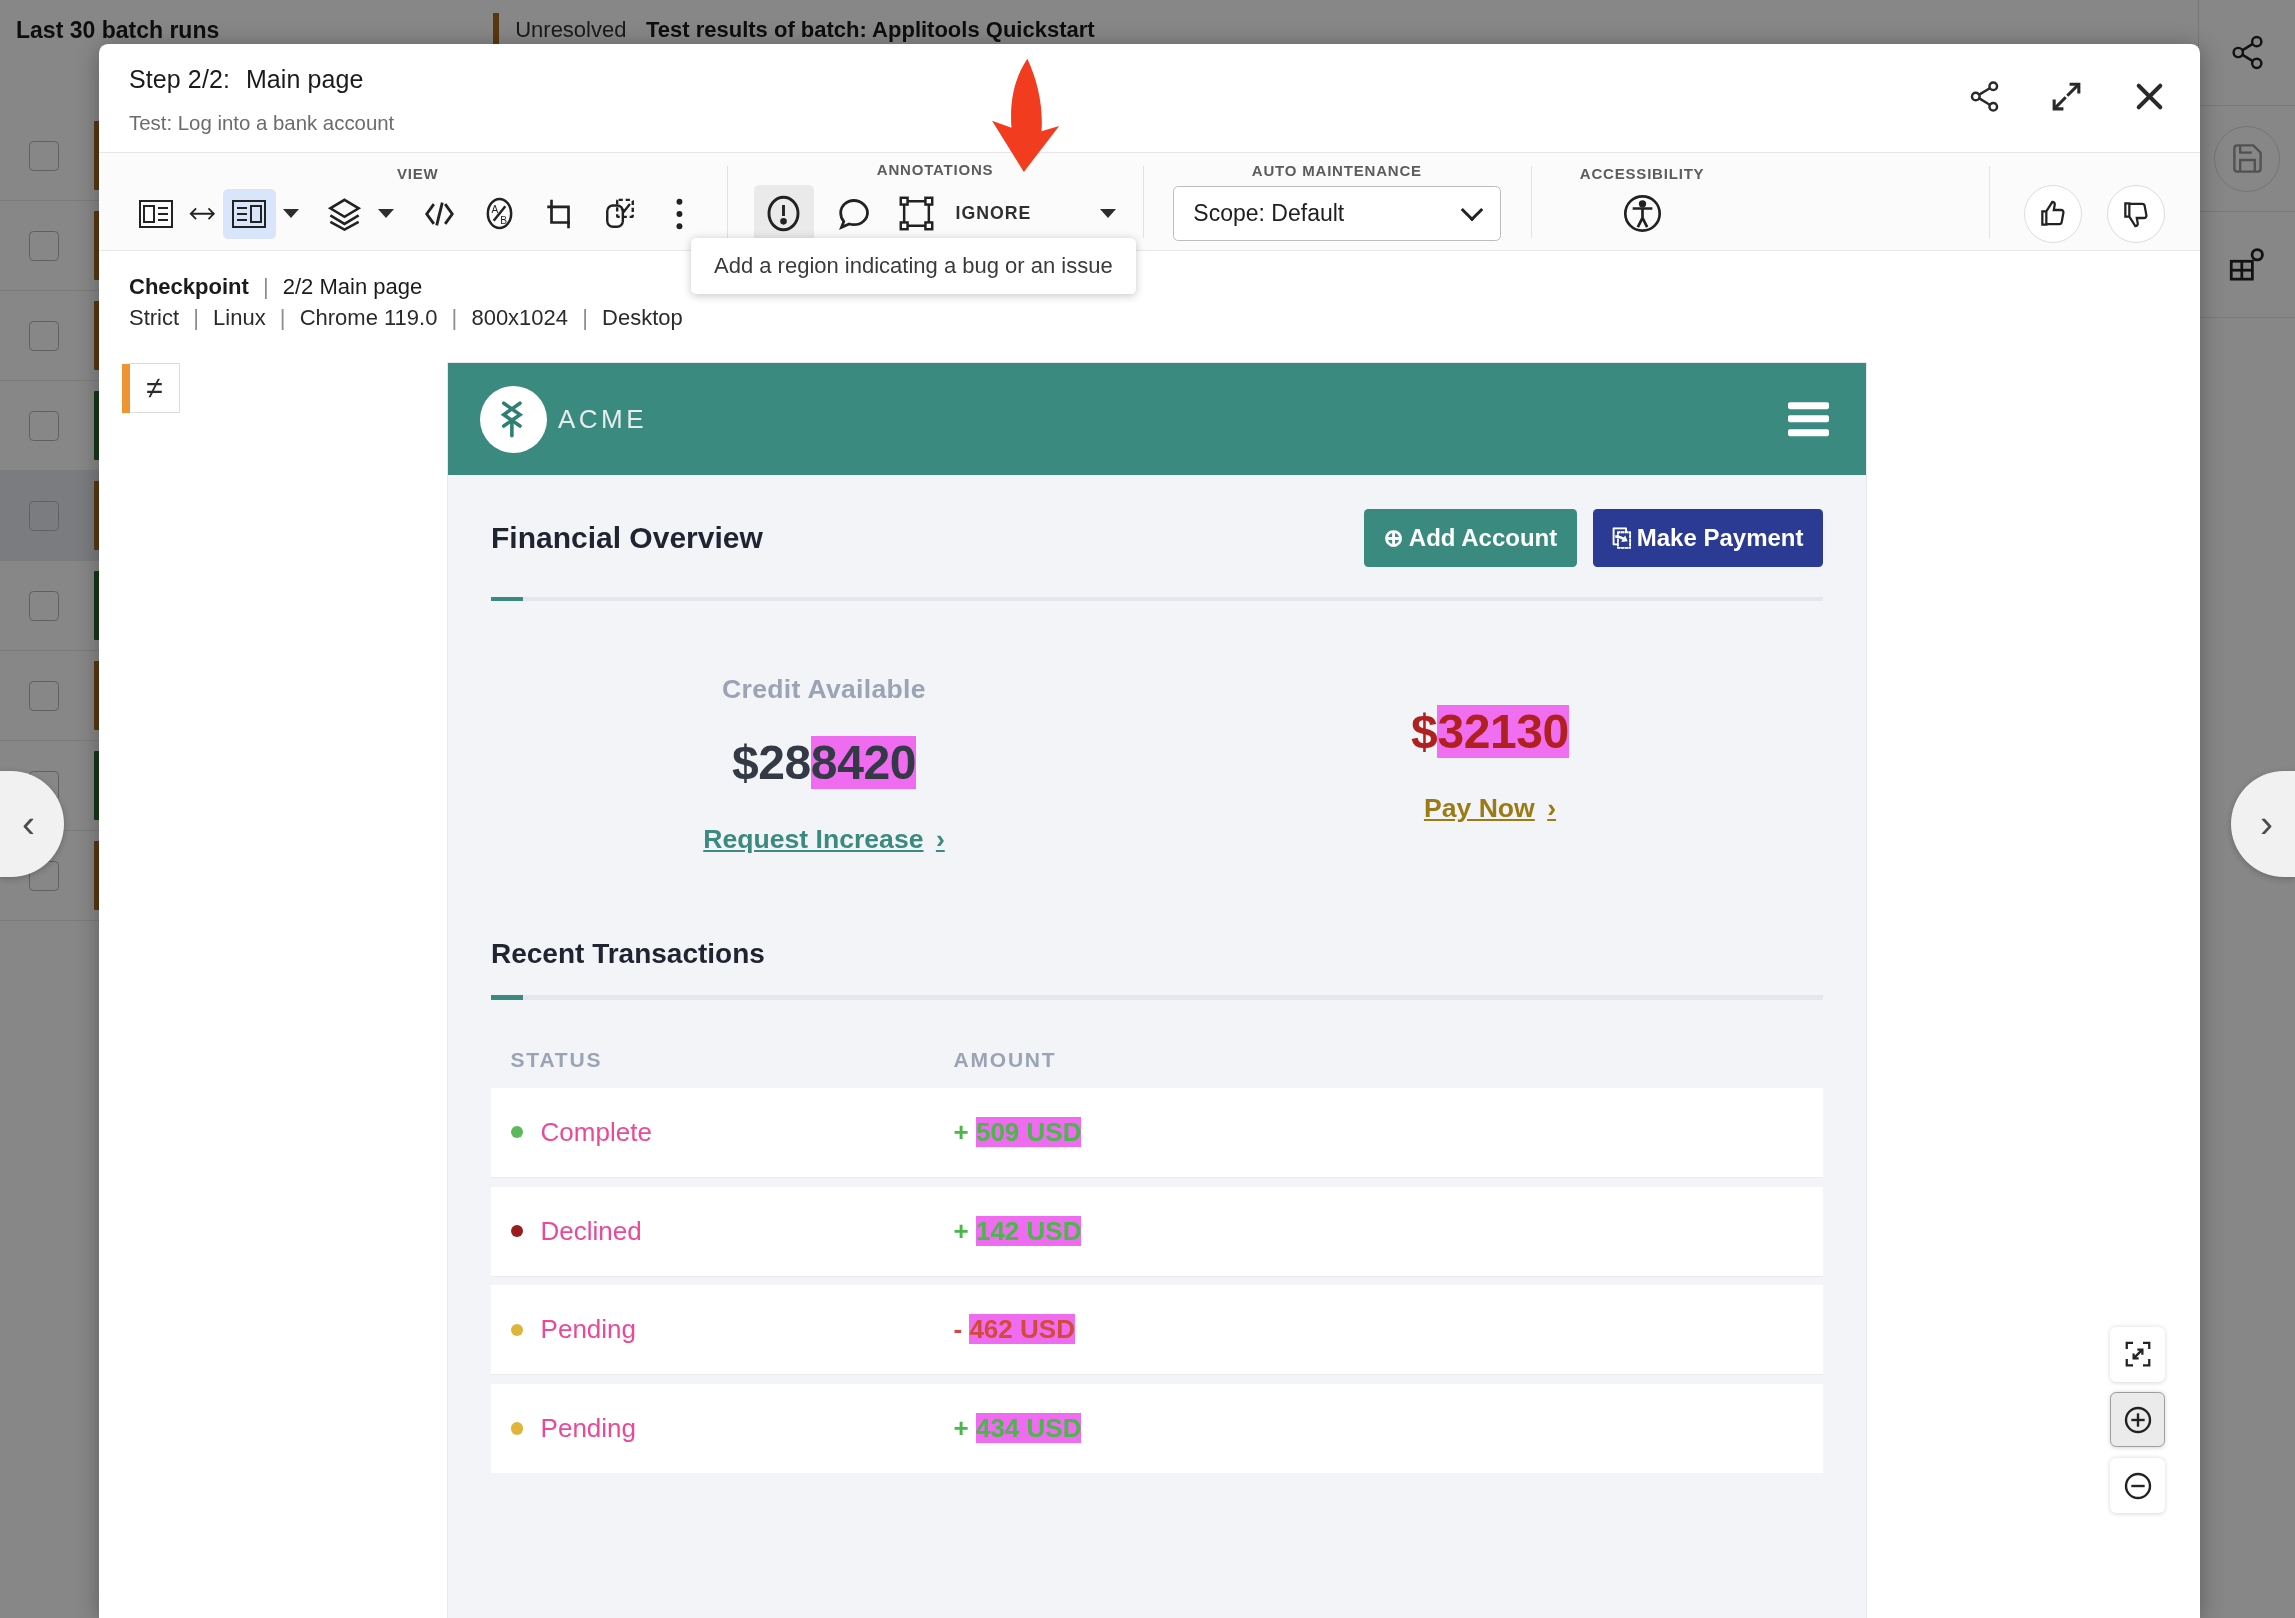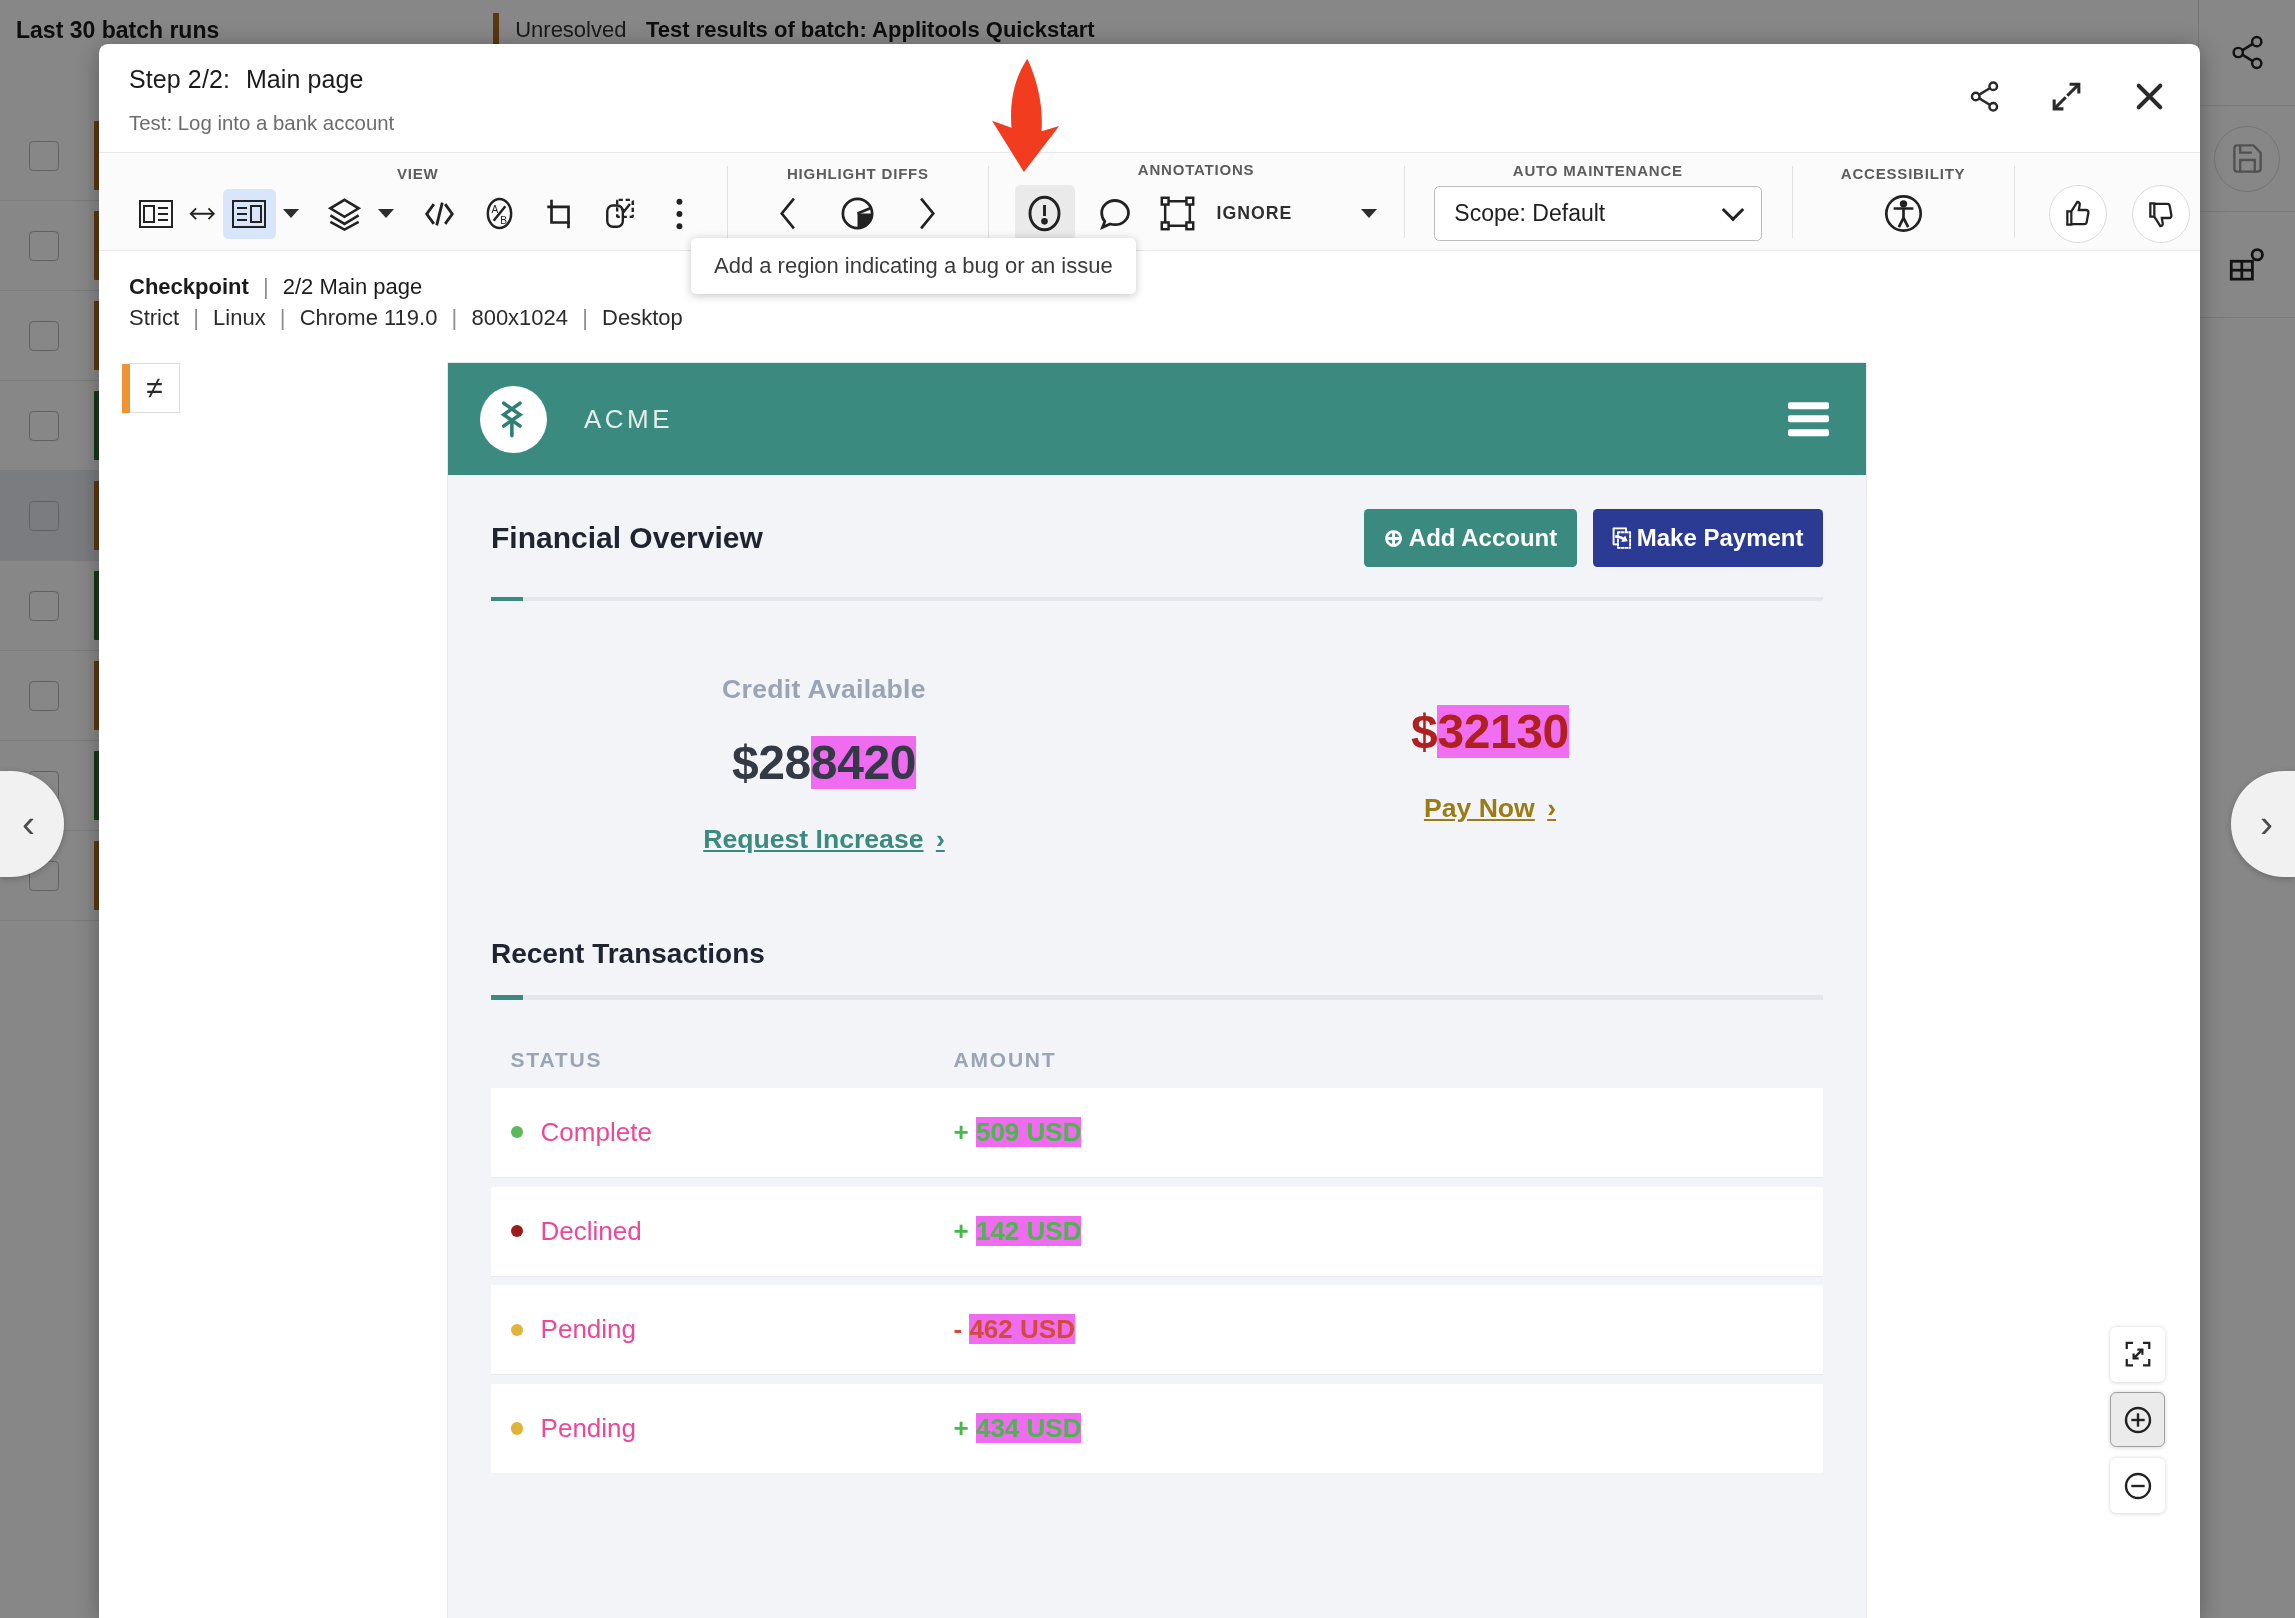--- a/index.html
+++ b/index.html
@@ -166,21 +166,21 @@
     box-shadow: 0 0 0 0.9px #e4e6e9;
   }
   .acme-head {
     height: 112px; background: #3b8a80; display: flex; align-items: center;
     padding: 0 32px; position: relative;
   }
   .acme-logo {
     width: 67px; height: 67px; border-radius: 50%; background: #fff;
     display: flex; align-items: center; justify-content: center; flex: none;
   }
-  .acme-name { color: #e4eeec; font-size: 26px; letter-spacing: 3.5px; margin-left: 37px; }
+  .acme-name { color: #e4eeec; font-size: 26px; letter-spacing: 3.5px; margin-left: 11px; }
   .burger { position: absolute; right: 37px; top: 50%; transform: translateY(-50%);
             width: 41px; cursor: pointer; }
   .burger i { display: block; height: 7px; background: #fff; border-radius: 1.8px; margin: 6.2px 0; }
 
   .shot-body { padding: 34px 43px 0 43px; }
   .row-between { display: flex; align-items: center; justify-content: space-between; }
   .sec-title { font-size: 30px; font-weight: bold; color: #1f2430; }
   .btn {
     border: none; border-radius: 4.4px; color: #fff; font-size: 24px; font-weight: bold;
     padding: 15px 19.5px; cursor: pointer; font-family: inherit;
@@ -478,42 +478,20 @@
         <div class="tbtn">
           <svg width="8.9" height="32" viewBox="0 0 6 26" fill="#222">
             <circle cx="3" cy="3" r="2.4"></circle>
               <circle cx="3" cy="13" r="2.4"></circle>
               <circle cx="3" cy="23" r="2.4"></circle>
           </svg>
         </div>
       </div>
     </div>
 
-    <div class="tgroup" style="padding:0 35px">
-      <div class="tglabel">HIGHLIGHT DIFFS</div>
-      <div class="trow" style="gap:16px">
-        <div class="tbtn">
-          <svg width="23" height="35" viewBox="0 0 16 26" fill="none" stroke="#222" stroke-width="2">
-              <polyline points="12 2 3 13 12 24"></polyline>
-            </svg>
-        </div>
-        <div class="tbtn">
-          <svg width="39" height="39" viewBox="0 0 24 24" fill="none" stroke="#222" stroke-width="1.7">
-            <circle cx="12" cy="12" r="9"></circle>
-              <path d="M21 12a9 9 0 0 1-9 9V12z" fill="#222" stroke="none"></path>
-            <path d="M12 12l8.2-3.4"></path>
-          </svg>
-        </div>
-        <div class="tbtn">
-          <svg width="23" height="35" viewBox="0 0 16 26" fill="none" stroke="#222" stroke-width="2">
-              <polyline points="4 2 13 13 4 24"></polyline>
-            </svg>
-        </div>
-      </div>
-    </div>
 
     <div class="tgroup" style="padding:0 26.6px">
       <div class="tglabel">ANNOTATIONS</div>
       <div class="trow" style="gap:14px">
         <div class="tbtn active-grey" style="width:60px;height:57px">
           <svg width="41" height="41" viewBox="0 0 24 24" fill="none" stroke="#222" stroke-width="1.7">
             <ellipse cx="12" cy="12" rx="8.5" ry="9.5"></ellipse>
               <line x1="12" y1="7" x2="12" y2="13.5"></line>
               <circle cx="12" cy="16.6" r="1.1" fill="#222"></circle>
           </svg>

